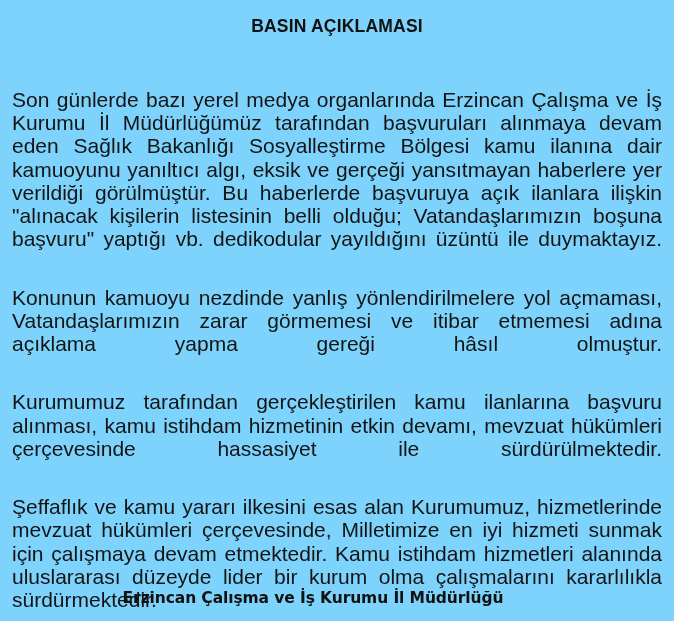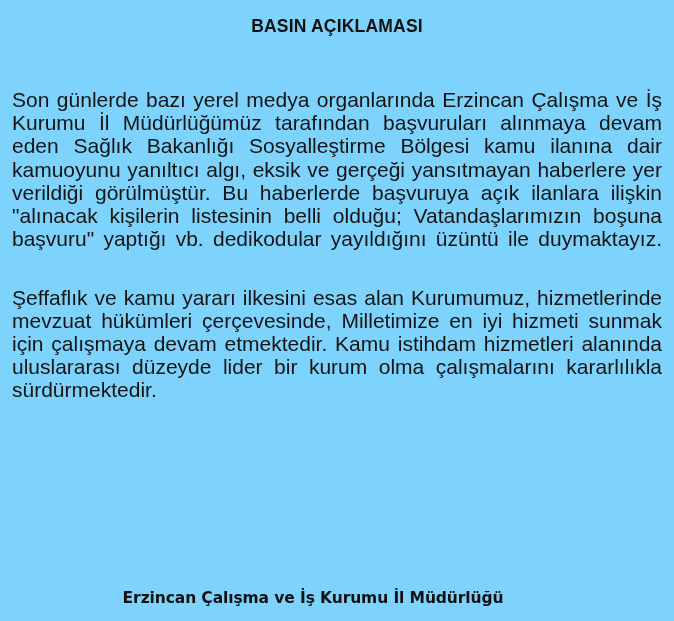--- a/index.html
+++ b/index.html
@@ -101,22 +101,24 @@
 <body>
 
 <div class="page">
 
   <h1 class="doc-title">BASIN AÇIKLAMASI</h1>
 
   <div class="body-block">
 
     <p class="para">Son günlerde bazı yerel medya organlarında Erzincan Çalışma ve İş Kurumu İl Müdürlüğümüz tarafından başvuruları alınmaya devam eden Sağlık Bakanlığı Sosyalleştirme Bölgesi kamu ilanına dair kamuoyunu yanıltıcı algı, eksik ve gerçeği yansıtmayan haberlere yer verildiği görülmüştür.  Bu haberlerde başvuruya açık ilanlara ilişkin "alınacak kişilerin listesinin belli olduğu; Vatandaşlarımızın boşuna başvuru" yaptığı vb. dedikodular yayıldığını üzüntü ile duymaktayız.</p>
 
+    <p class="para">Konunun kamuoyu nezdinde yanlış yönlendirilmelere yol açmaması, Vatandaşlarımızın zarar görmemesi ve itibar etmemesi adına açıklama yapma gereği hâsıl olmuştur.</p>
 
 
+    <p class="para">Kurumumuz tarafından gerçekleştirilen kamu ilanlarına başvuru alınması, kamu istihdam hizmetinin etkin devamı, mevzuat hükümleri çerçevesinde hassasiyet ile sürdürülmektedir.</p>
 
     <p class="para gap-lg">Şeffaflık ve kamu yararı ilkesini esas alan Kurumumuz, hizmetlerinde mevzuat hükümleri çerçevesinde, Milletimize en iyi hizmeti sunmak için çalışmaya devam etmektedir. Kamu istihdam hizmetleri alanında uluslararası düzeyde lider bir kurum olma çalışmalarını kararlılıkla sürdürmektedir.</p>
 
   </div>
 
   <div class="signature-row">
     <span class="signature">Erzincan Çalışma ve İş Kurumu İl Müdürlüğü</span>
   </div>
 
 </div>

